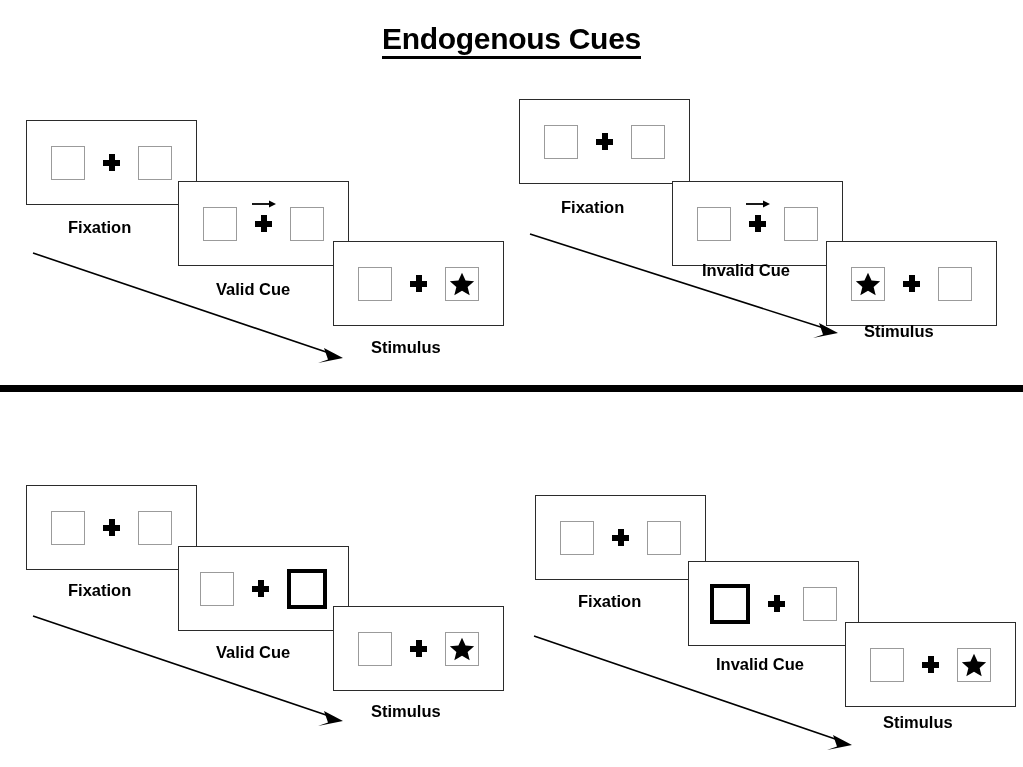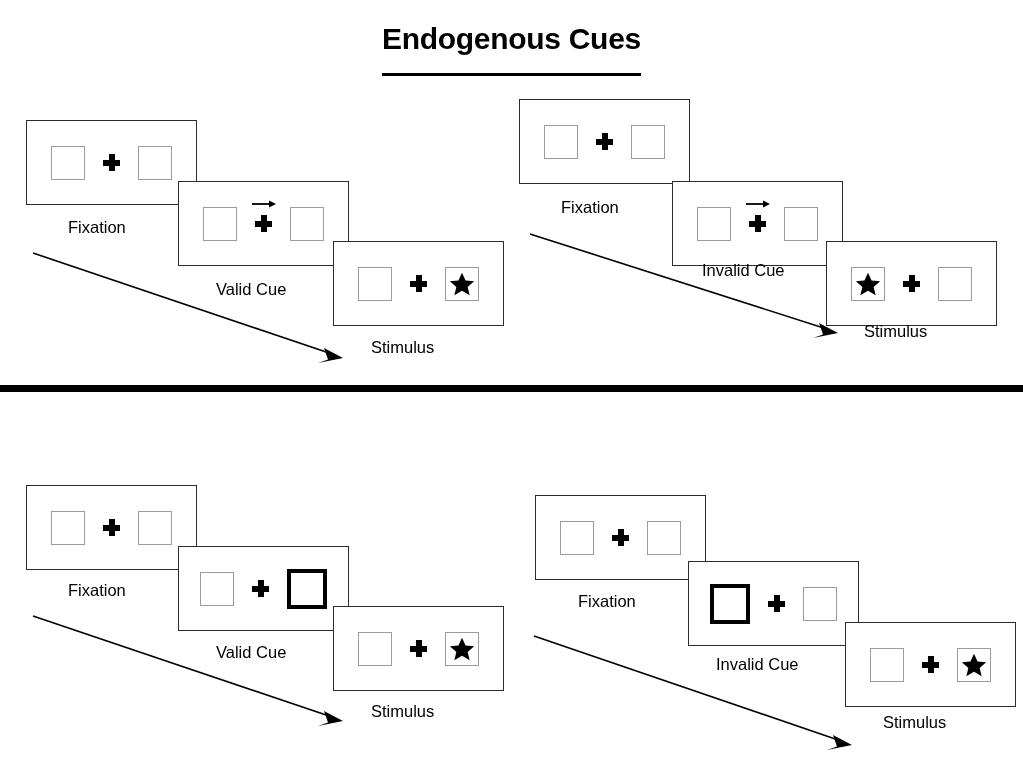--- a/index.html
+++ b/index.html
@@ -25,21 +25,21 @@
     width: 100%;
     left: 0;
     text-align: center;
     font-size: 30px;
     font-weight: bold;
     letter-spacing: -0.3px;
     color: #000;
   }
   .section-title span {
     border-bottom: 3px solid #000;
-    padding-bottom: 18px;
+    padding-bottom: 1px;
   }
 
   
   .divider {
     position: absolute;
     left: 0;
     width: 1023px;
     height: 7px;
     background: #000;
   }
@@ -127,21 +127,21 @@
   .star {
     display: block;
     width: 26px;
     height: 26px;
   }
 
   
   .stage-label {
     position: absolute;
     font-size: 16.5px;
-    font-weight: normal;
+    font-weight: bold;
     white-space: nowrap;
     color: #000;
   }
 
   
   .time-arrow {
     position: absolute;
     pointer-events: none;
   }
 </style>

